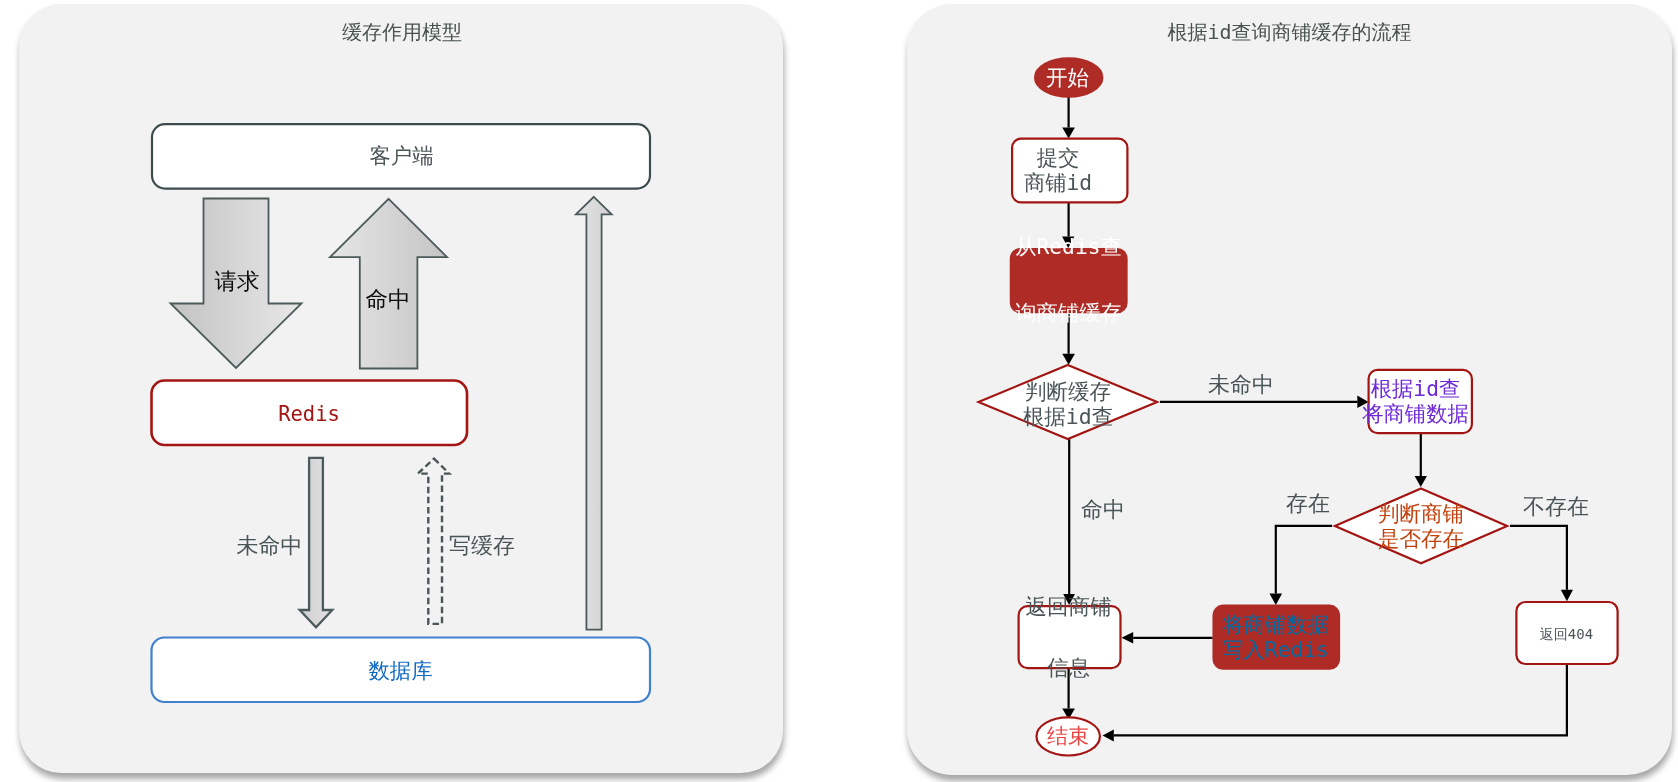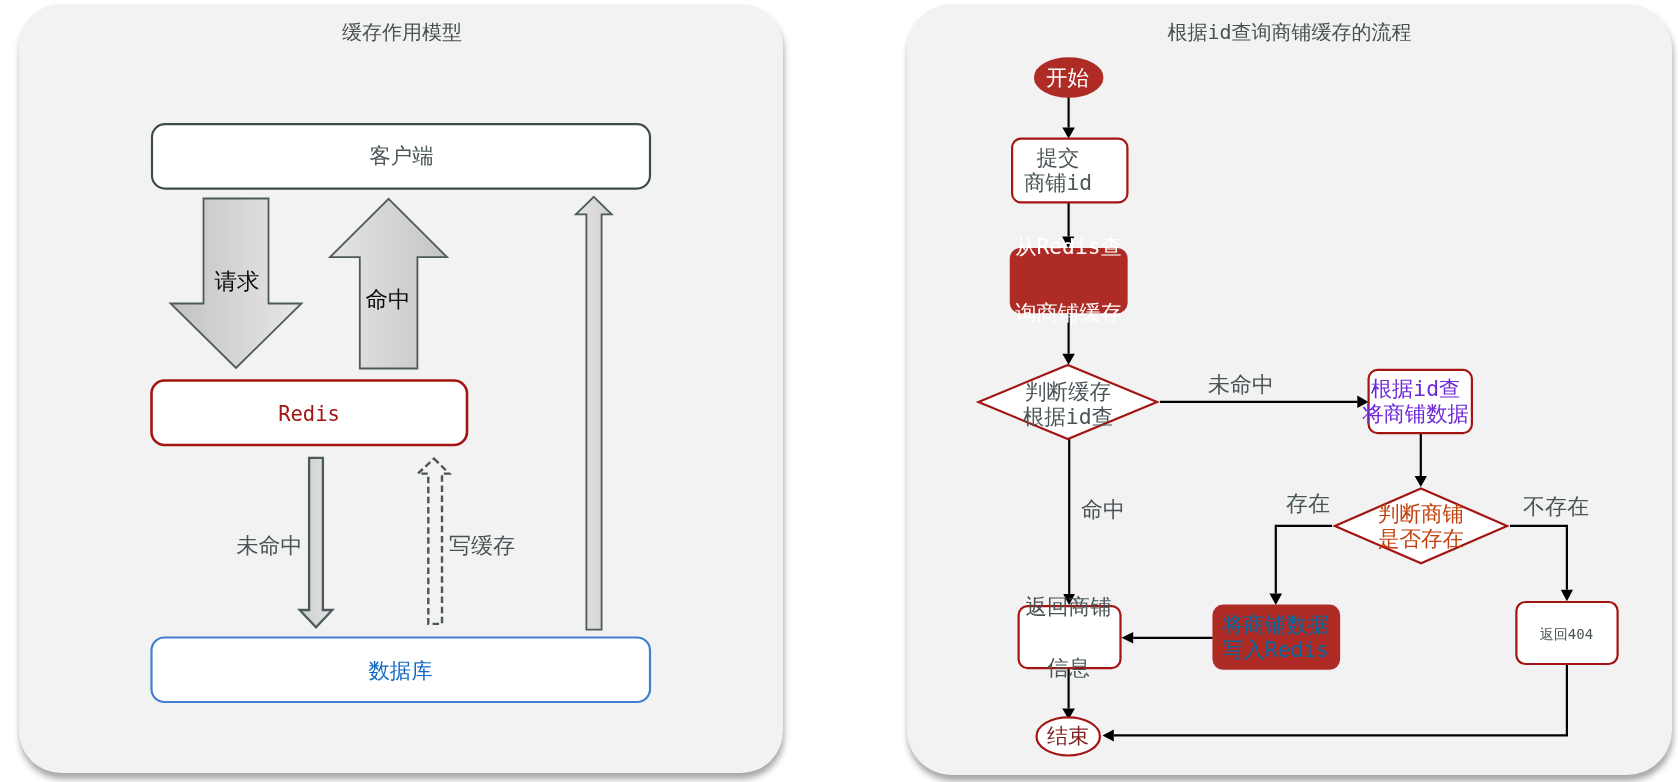--- a/index.html
+++ b/index.html
@@ -142,20 +142,20 @@
     <div>信息</div>
   </div>
 
   <div class="lab two" style="left:1211px;top:605px;width:129px;height:64px;font-size:21.3px;color:#0369a1;">
     <div>将商铺数据</div>
     <div>写入Redis</div>
   </div>
 
   <div class="lab" style="left:1517px;top:602px;width:99px;height:64px;font-size:14px;color:#4a5557;">返回404</div>
 
-  <div class="lab" style="left:1034px;top:716px;width:68px;height:41px;font-size:21px;color:#7f1d1d;">结束</div>
+  <div class="lab" style="left:1034px;top:716px;width:68px;height:41px;font-size:21px;color:#ef4444;">结束</div>
 
   <div class="lab" style="left:1209px;top:373px;width:64px;height:22px;font-size:22px;color:#4a5557;">未命中</div>
   <div class="lab" style="left:1081px;top:498px;width:44px;height:22px;font-size:22px;color:#4a5557;">命中</div>
   <div class="lab" style="left:1286px;top:492px;width:44px;height:22px;font-size:22px;color:#4a5557;">存在</div>
   <div class="lab" style="left:1524px;top:495px;width:64px;height:22px;font-size:22px;color:#4a5557;">不存在</div>
 
 </div>
 
 </body></html>

